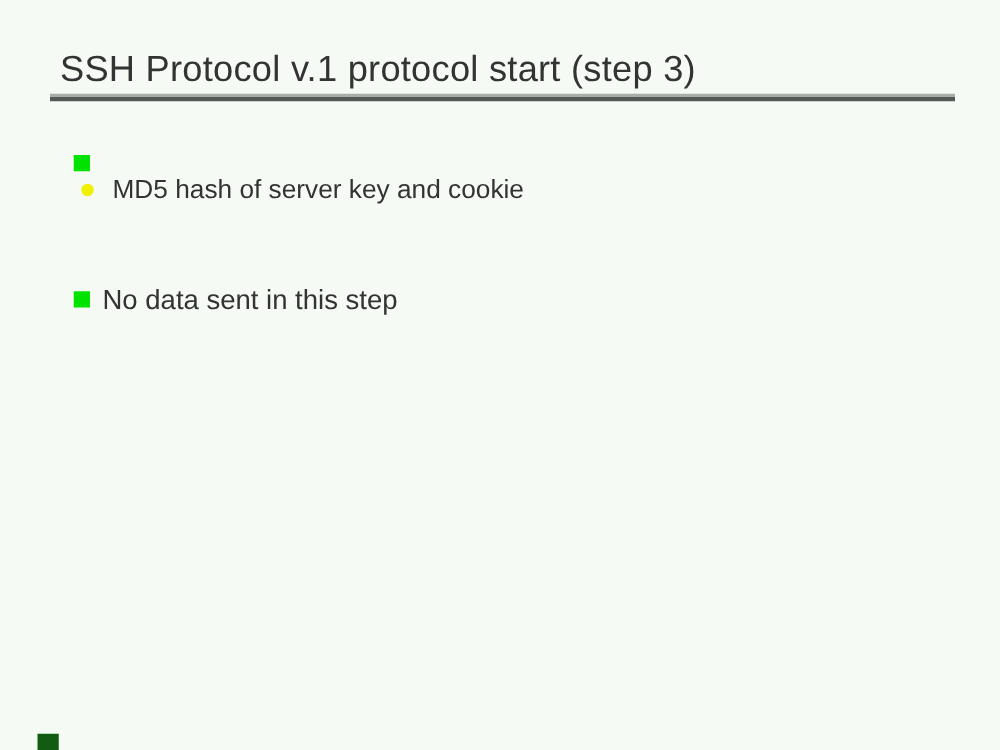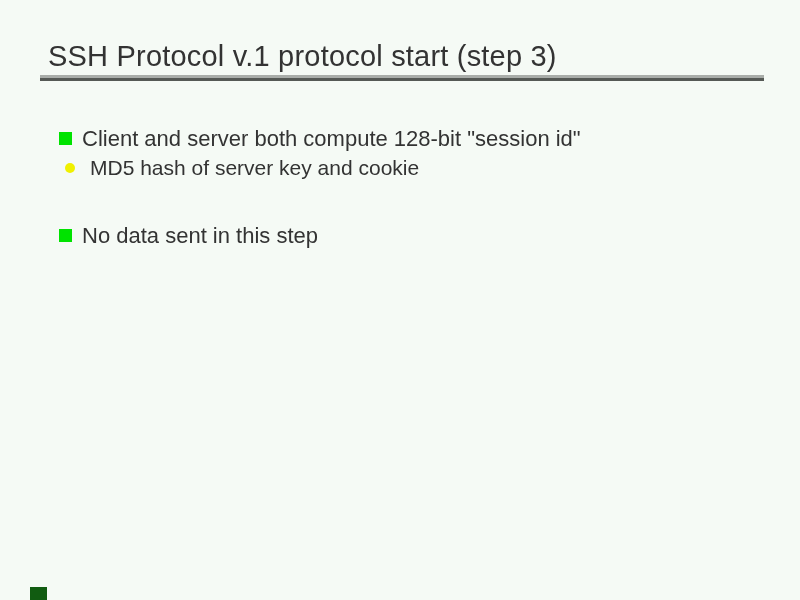--- a/index.html
+++ b/index.html
@@ -63,21 +63,21 @@
     color: var(--text);
   }
   .bullet-row.level-2 {
     padding-left: 65px;
     font-size: 21px;
     line-height: 23px;
     color: var(--text);
     margin-top: 3px;
   }
   .bullet-row.spaced {
-    margin-top: 42px;
+    margin-top: 62px;
   }
   .marker-square {
     width: 13px;
     height: 13px;
     background: var(--bullet-green);
     margin-right: 10px;
     flex: 0 0 auto;
   }
   .marker-circle {
     width: 10px;
@@ -105,21 +105,20 @@
 <div class="slide">
 
   <h1 class="slide-title">SSH Protocol v.1 protocol start (step 3)</h1>
 
   <div class="title-rule"></div>
 
   <div class="bullet-list">
 
     <div class="bullet-row level-1">
       <span class="marker-square"></span>
-      <span class="bullet-text">Client and server both compute 128-bit "session id"</span>
     </div>
 
     <div class="bullet-row level-2">
       <span class="marker-circle"></span>
       <span class="bullet-text">MD5 hash of server key and cookie</span>
     </div>
 
     <div class="bullet-row level-1 spaced">
       <span class="marker-square"></span>
       <span class="bullet-text">No data sent in this step</span>

